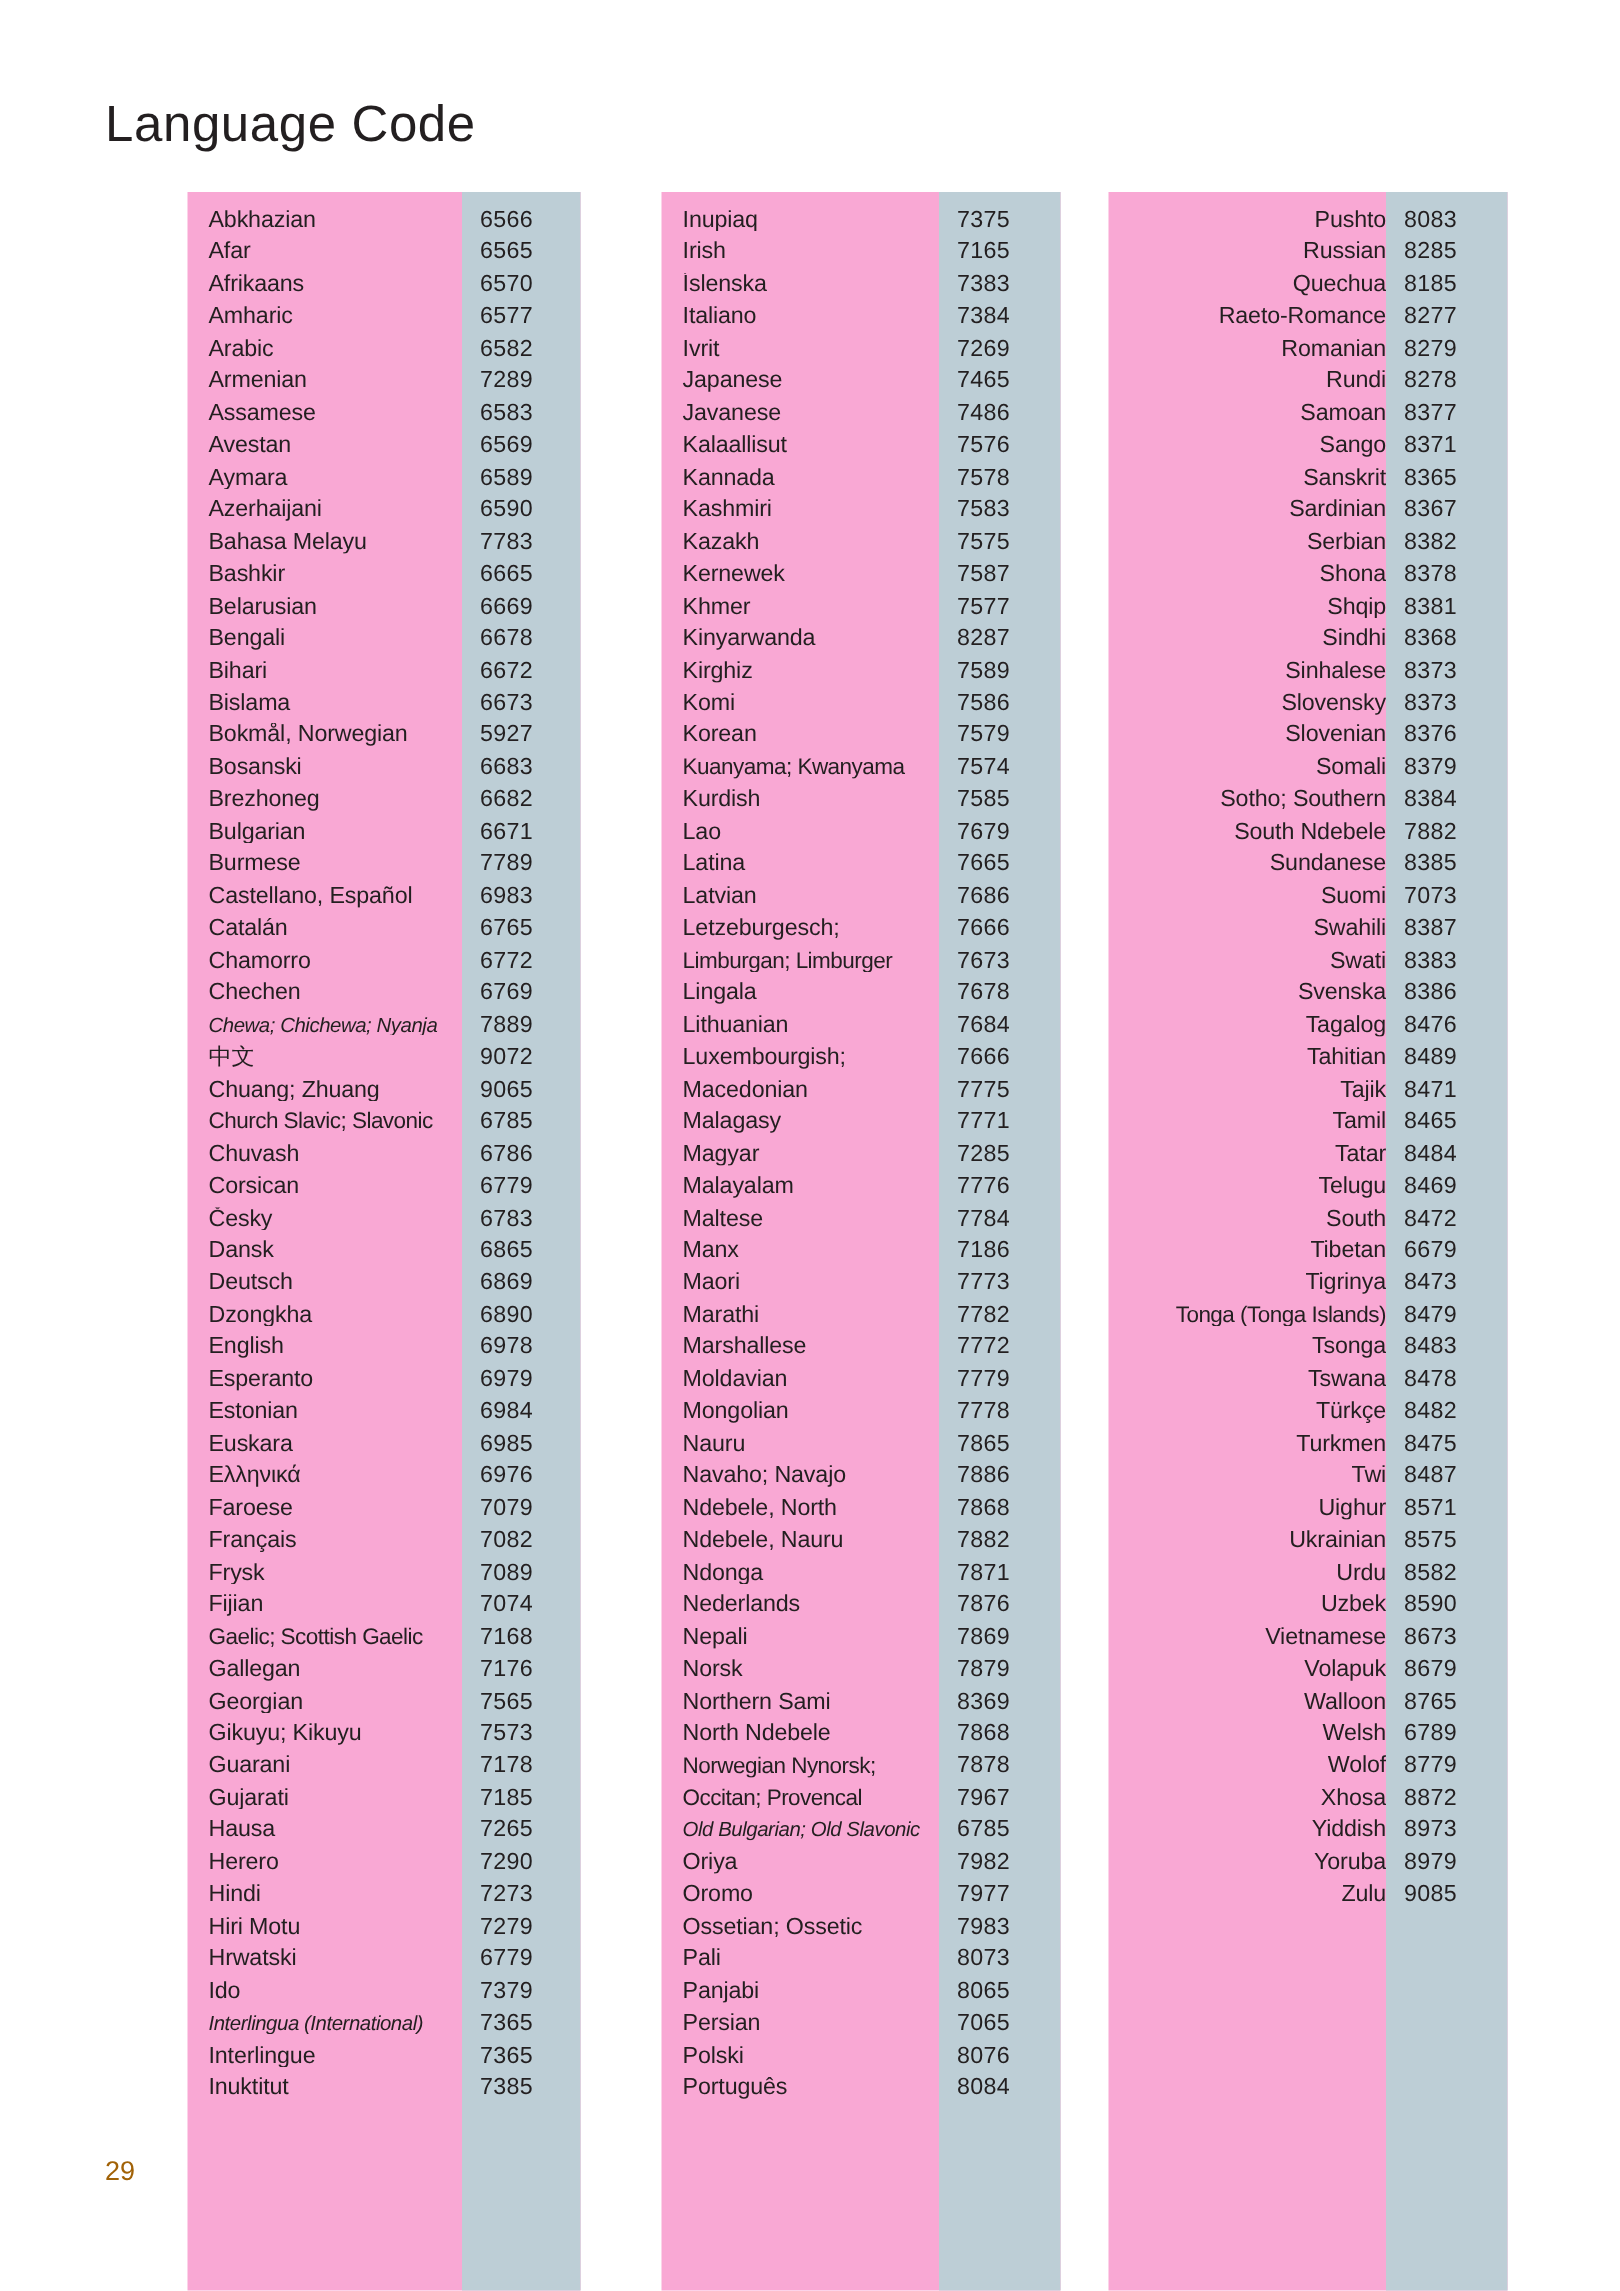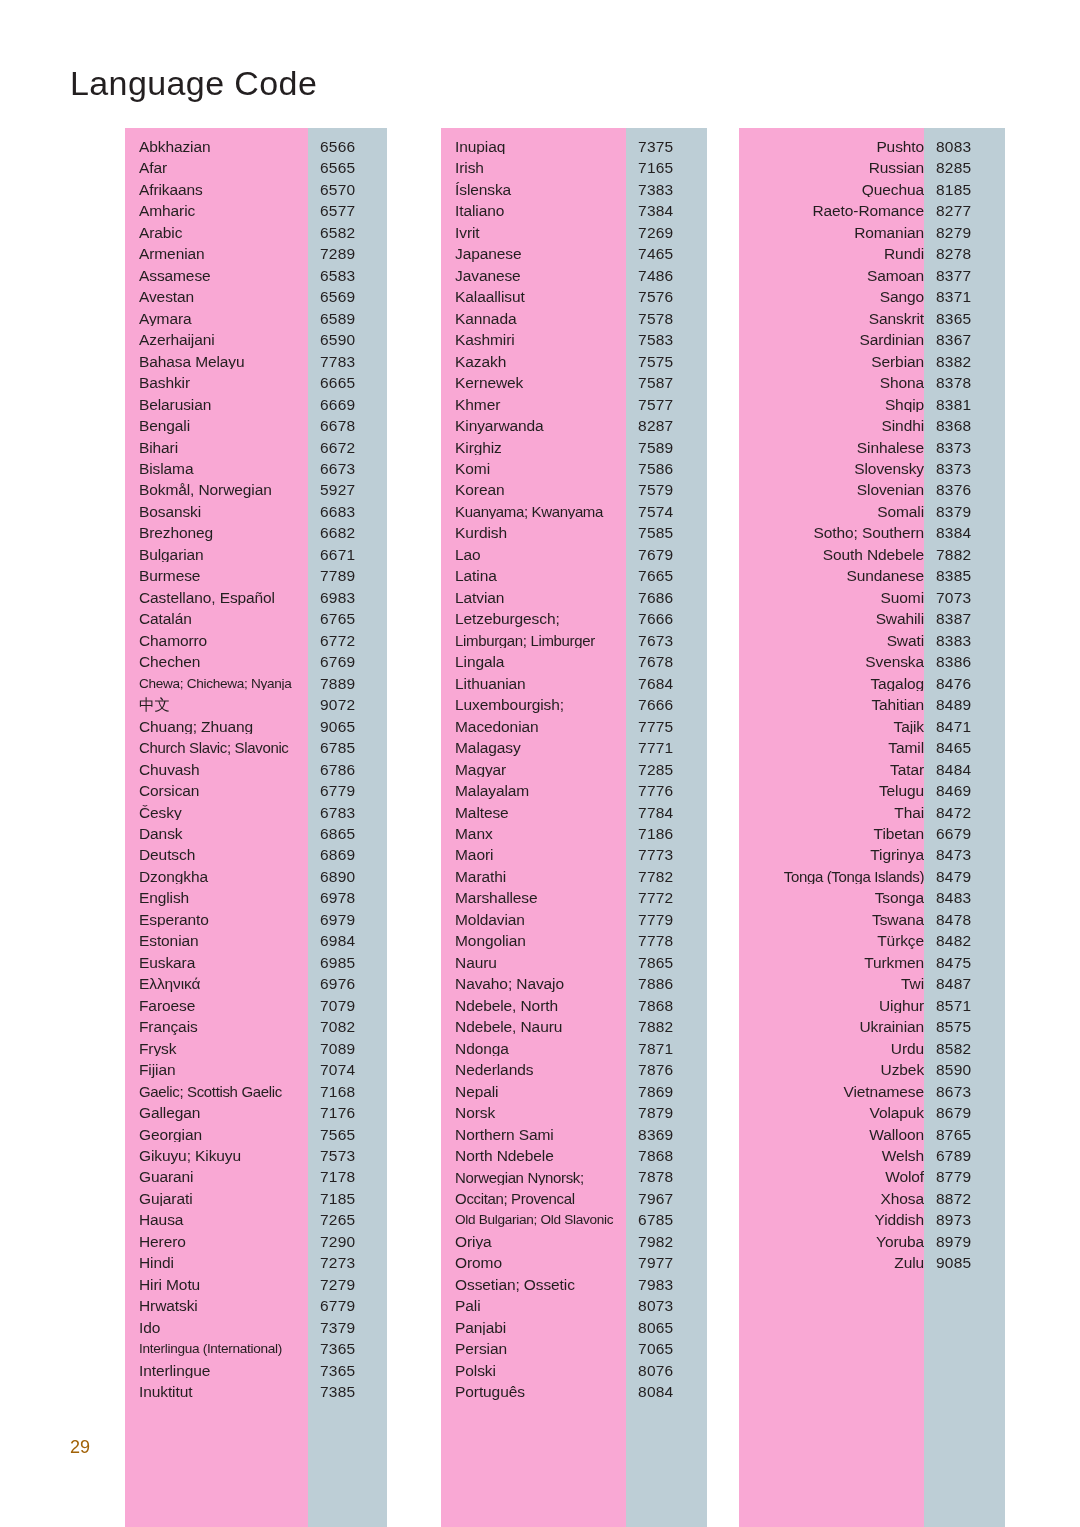--- a/index.html
+++ b/index.html
@@ -84,20 +84,21 @@
   .col-2 .lang-name { width: 185px; box-sizing: border-box; }
   .col-3 .lang-name { width: 185px; box-sizing: border-box; text-align: right; }
   .lang-code {
     padding-left: 12px;
     white-space: nowrap;
     letter-spacing: 0.2px;
   }
   .lang-name.tight {
     font-size: 13.6px;
     letter-spacing: -0.3px;
+    font-style: italic;
   }
   .lang-name.tight2 {
     font-size: 15px;
     letter-spacing: -0.35px;
   }
   .page-number {
     position: absolute;
     left: 70px;
     top: 1437px;
     font-size: 18px;
@@ -716,21 +717,21 @@
             </div>
             <div class="lang-row">
               <div class="lang-name">Tatar</div>
               <div class="lang-code">8484</div>
             </div>
             <div class="lang-row">
               <div class="lang-name">Telugu</div>
               <div class="lang-code">8469</div>
             </div>
             <div class="lang-row">
-              <div class="lang-name">Thai</div>
+              <div class="lang-name">South</div>
               <div class="lang-code">8472</div>
             </div>
             <div class="lang-row">
               <div class="lang-name">Tibetan</div>
               <div class="lang-code">6679</div>
             </div>
             <div class="lang-row">
               <div class="lang-name">Tigrinya</div>
               <div class="lang-code">8473</div>
             </div>

